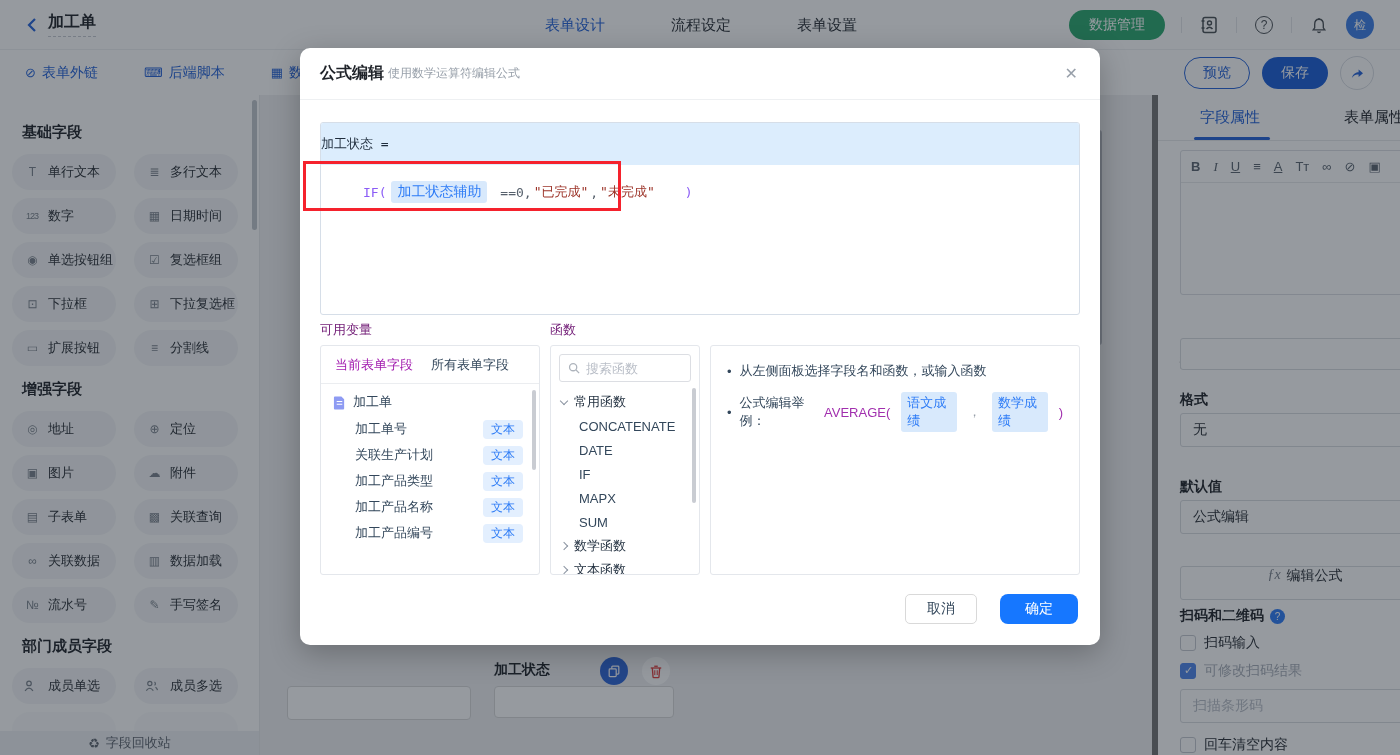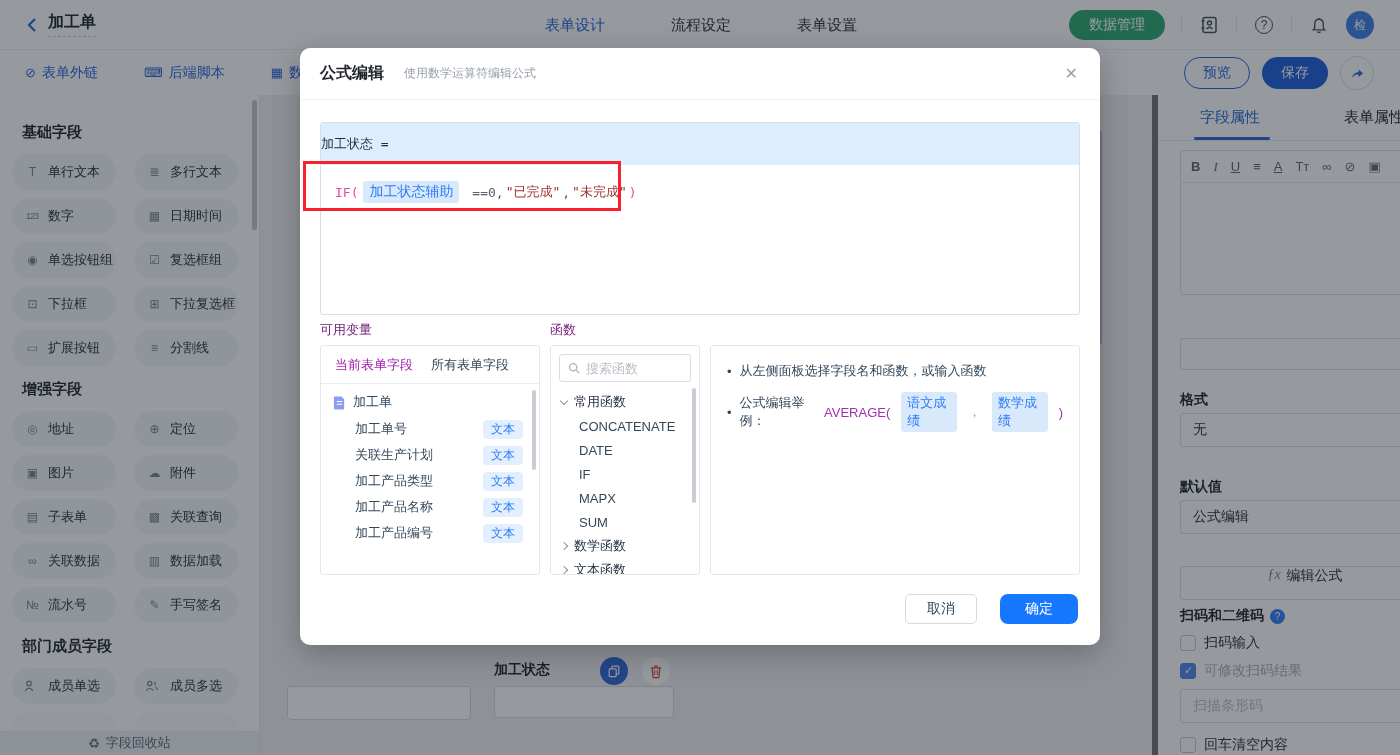--- a/index.html
+++ b/index.html
@@ -94,27 +94,27 @@
   .cb.checked::after { content:"✓"; color:#fff; font-size:11px; position:absolute; left:3px; top:0px; }
   .cb-label { font-size:14px; color:#2a2f36; }
   .cb-label.dim { color:#a8aeb8; }
   .rp-thumb { position:absolute; left:287px; top:410px; width:5px; height:85px; border-radius:3px; background:#c4c8ce; }
   
   .overlay { position:absolute; inset:0; background:rgba(23,30,43,0.45); z-index:5; }
   .modal { position:absolute; left:300px; top:48px; width:800px; height:597px; background:#fff;
     border-radius:10px; z-index:10; box-shadow:0 8px 30px rgba(0,0,0,.25); }
   .m-head { height:52px; border-bottom:1px solid #eef0f2; display:flex; align-items:center; padding:0 20px; }
   .m-title { font-size:16px; font-weight:bold; color:#1f2329; }
-  .m-sub { font-size:12px; color:#98a0aa; margin-left:20px; }
+  .m-sub { font-size:12px; color:#98a0aa; margin-left:4px; }
   .m-close { position:absolute; right:22px; top:16px; font-size:16px; color:#98a0aa; cursor:pointer; }
   .f-box { position:absolute; left:20px; top:74px; width:760px; height:193px; border:1px solid #d6dee8; border-radius:3px; overflow:hidden; }
   .f-bar { height:42px; background:#dcedfd; display:flex; align-items:center; 
     font-family:"DejaVu Sans Mono",monospace; font-size:13px; color:#1f2d3d; }
   .f-code { padding:16px 14px; font-family:"DejaVu Sans Mono",monospace; font-size:13px; display:flex; align-items:center; gap:2px; }
-  .c-k { color:#ec4899; } .c-op { color:#56606c; white-space:pre; } .c-s { color:#9c3328; }
+  .c-k { color:#8b5cf6;margin-left:28px; } .c-op { color:#56606c; white-space:pre; } .c-s { color:#9c3328; }
   .tok { background:#d8e9fc; color:#2e7cf6; padding:2px 6px; border-radius:3px;
     font-family:"Liberation Sans",sans-serif; font-size:14px; margin:0 3px; }
   .m-sec-label { position:absolute; top:273px; font-size:13px; color:#701a75; }
   .m-panel { position:absolute; top:297px; height:230px; border:1px solid #e4e7ec; border-radius:3px; overflow:hidden; background:#fff; }
   .v-tabs { height:38px; display:flex; align-items:center; border-bottom:1px solid #ebedf0; padding-left:14px; gap:18px; }
   .v-tab { font-size:13px; color:#33475b; cursor:pointer; }
   .v-tab.active { color:#a21caf; }
   .tree-root { height:28px; display:flex; align-items:center; gap:7px; padding-left:12px; margin-top:4px;
     font-size:13px; color:#33475b; cursor:pointer; }
   .tree-row { height:26px; display:flex; align-items:center; justify-content:space-between;

